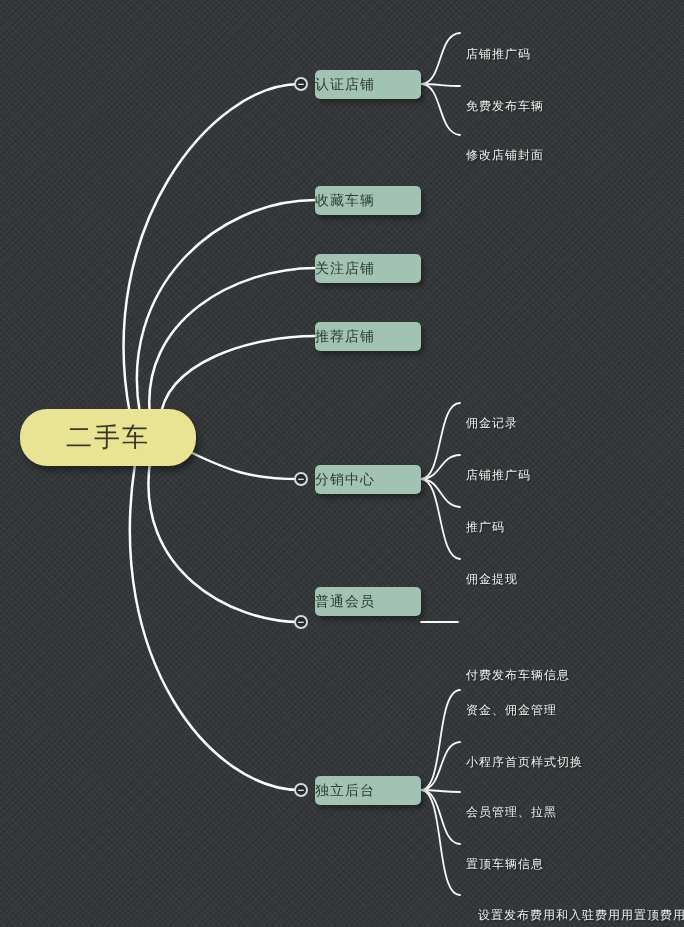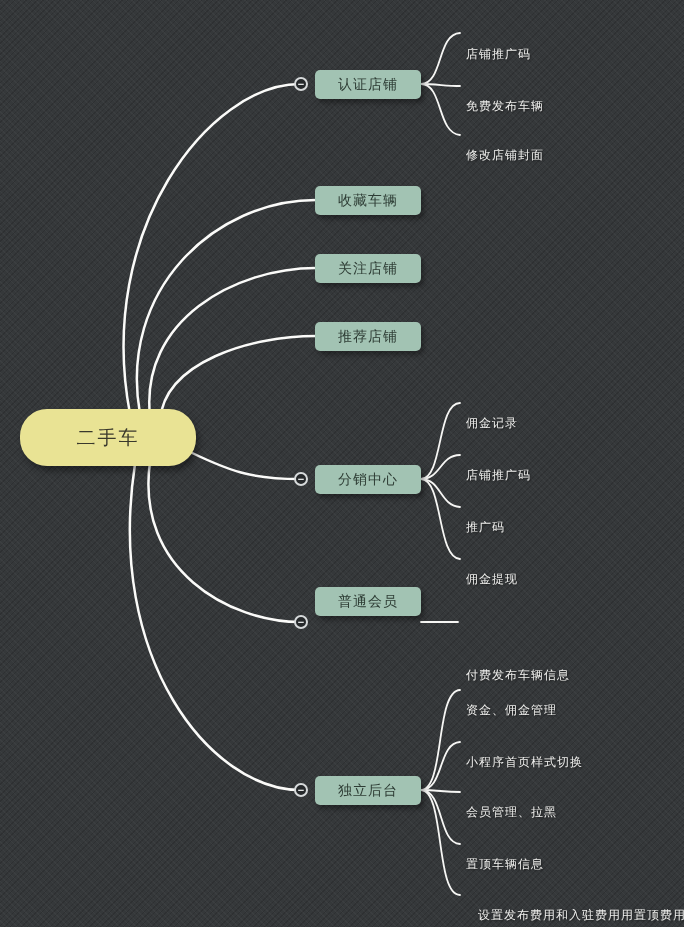--- a/index.html
+++ b/index.html
@@ -14,27 +14,27 @@
       repeating-linear-gradient(45deg, rgba(255,255,255,0.03) 0 1px, transparent 1px 4px),
       repeating-linear-gradient(-45deg, rgba(0,0,0,0.14) 0 1px, transparent 1px 4px);
   }
   svg.wires{position:absolute;left:0;top:0;pointer-events:none;}
   .wire-main{fill:none;stroke:#fbfbf9;stroke-width:2.5;stroke-linecap:round;}
   .wire-sub{fill:none;stroke:#f6f6f4;stroke-width:1.8;stroke-linecap:round;}
   .root{
     position:absolute;width:176px;height:57px;
     background:#e9e394;border-radius:27px;
     display:flex;align-items:center;justify-content:center;
-    font-size:19px;color:#3a392c;letter-spacing:2px;
+    font-size:26px;color:#3a392c;letter-spacing:2px;
     box-shadow:3px 5px 6px rgba(0,0,0,0.38);
   }
   .branch{
     position:absolute;width:106px;height:29px;
     background:#a2c3b3;border-radius:5px;
-    display:flex;align-items:center;justify-content:center;
+    display:flex;align-items:center;justify-content:flex-start;
     font-size:14px;color:#2e3d35;letter-spacing:1px;
     box-shadow:3px 4px 5px rgba(0,0,0,0.35);
   }
   .collapse{
     position:absolute;width:14px;height:14px;border-radius:50%;
     background:#26292b;border:2px solid #d7dadb;box-sizing:border-box;
     display:flex;align-items:center;justify-content:center;
     color:#e9ecec;font-size:11px;line-height:10px;font-weight:bold;
     z-index:3;
   }

